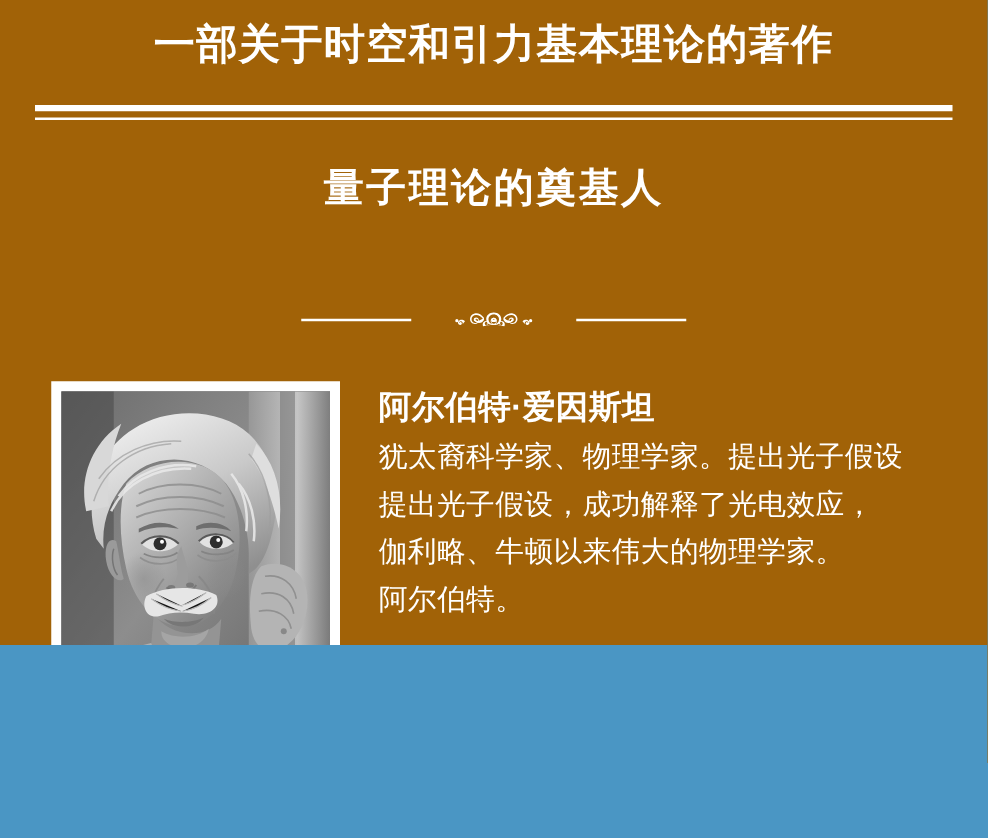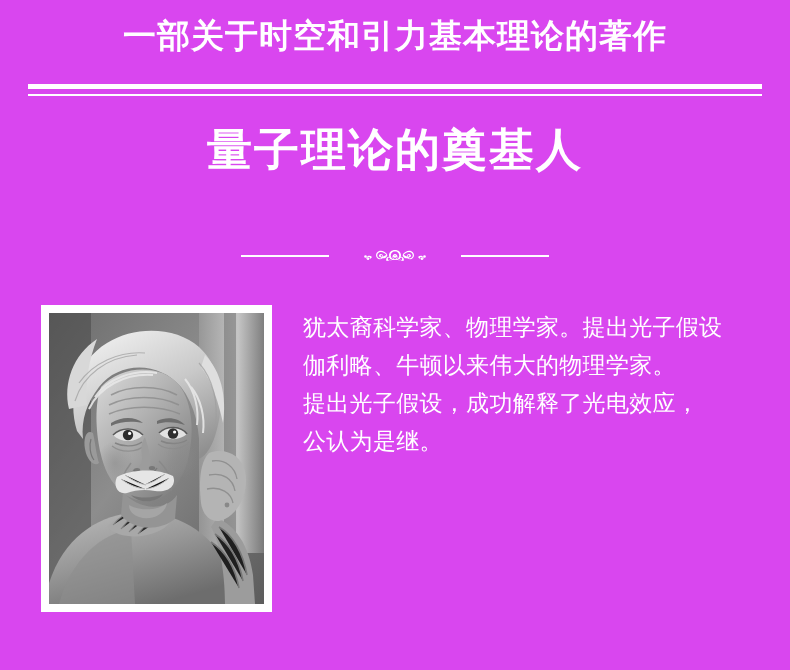--- a/index.html
+++ b/index.html
@@ -10,22 +10,22 @@
     width: 790px;
     height: 670px;
     background: #4a96c4;
     font-family: "Liberation Sans", "DejaVu Sans", sans-serif;
     overflow: hidden;
     position: relative;
   }
   .page {
     position: relative;
     width: 790px;
-    height: 670px;
-    background: #d946ef;
+    height: 516px;
+    background: #a16207;
     overflow: hidden;
   }
 
   
   .banner-heading {
     position: absolute;
     left: 0;
     top: 14px;
     width: 790px;
     text-align: center;
@@ -62,21 +62,21 @@
   
   .main-title {
     position: absolute;
     left: 0;
     top: 124px;
     width: 790px;
     text-align: center;
     color: #ffffff;
     font-family: "Liberation Serif", "DejaVu Serif", serif;
     font-weight: bold;
-    font-size: 45px;
+    font-size: 32px;
     line-height: 53px;
     letter-spacing: 2px;
     white-space: nowrap;
   }
   .main-title .title-line {
     display: block;
   }
 
   
   .ornament-row {
@@ -340,21 +340,22 @@
           <path d="M26 88 C 34 62, 58 44, 88 42"></path>
           <path d="M150 50 C 164 66, 170 90, 166 114"></path>
         </g>
 
         <rect x="0" y="0" width="215" height="291" fill="none"></rect>
       </svg>
     </div>
   </div>
 
   <div class="bio-block">
+    <div class="bio-name">阿尔伯特·爱因斯坦</div>
     <div class="bio-lines">
       <span class="bio-line">犹太裔科学家、物理学家。提出光子假设</span>
+      <span class="bio-line">提出光子假设，成功解释了光电效应，</span>
       <span class="bio-line">伽利略、牛顿以来伟大的物理学家。</span>
-      <span class="bio-line">提出光子假设，成功解释了光电效应，</span>
-      <span class="bio-line">公认为是继。</span>
+      <span class="bio-line">阿尔伯特。</span>
     </div>
   </div>
 
 </div>
 
 </body></html>

